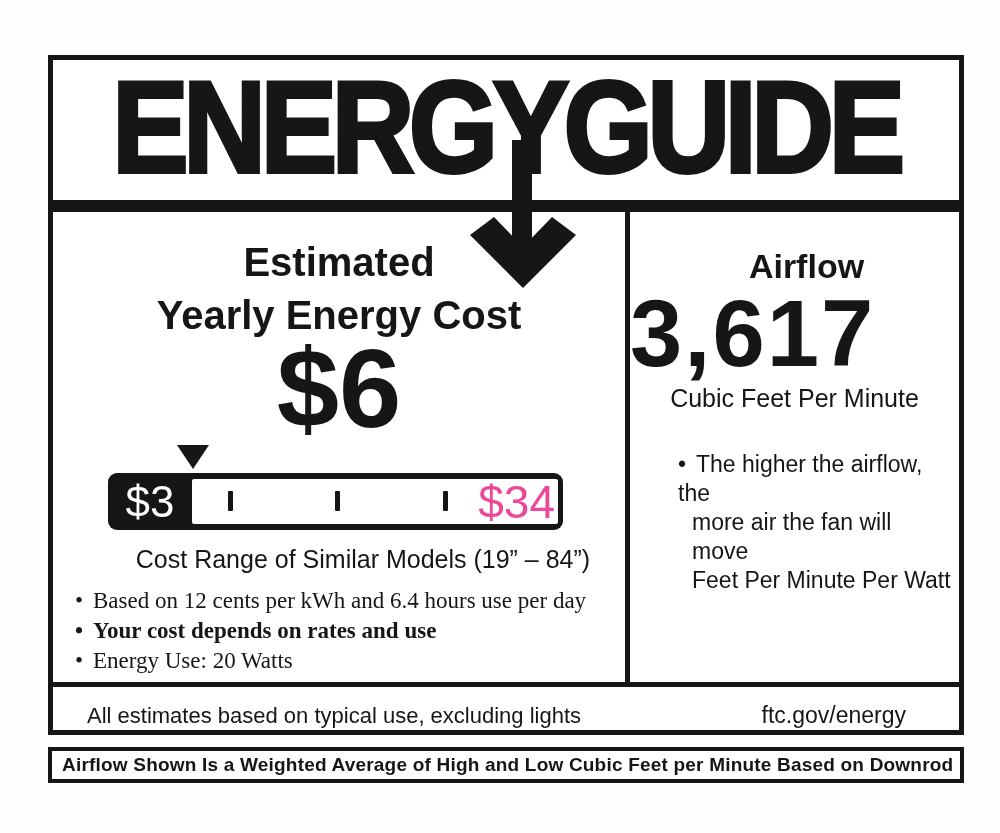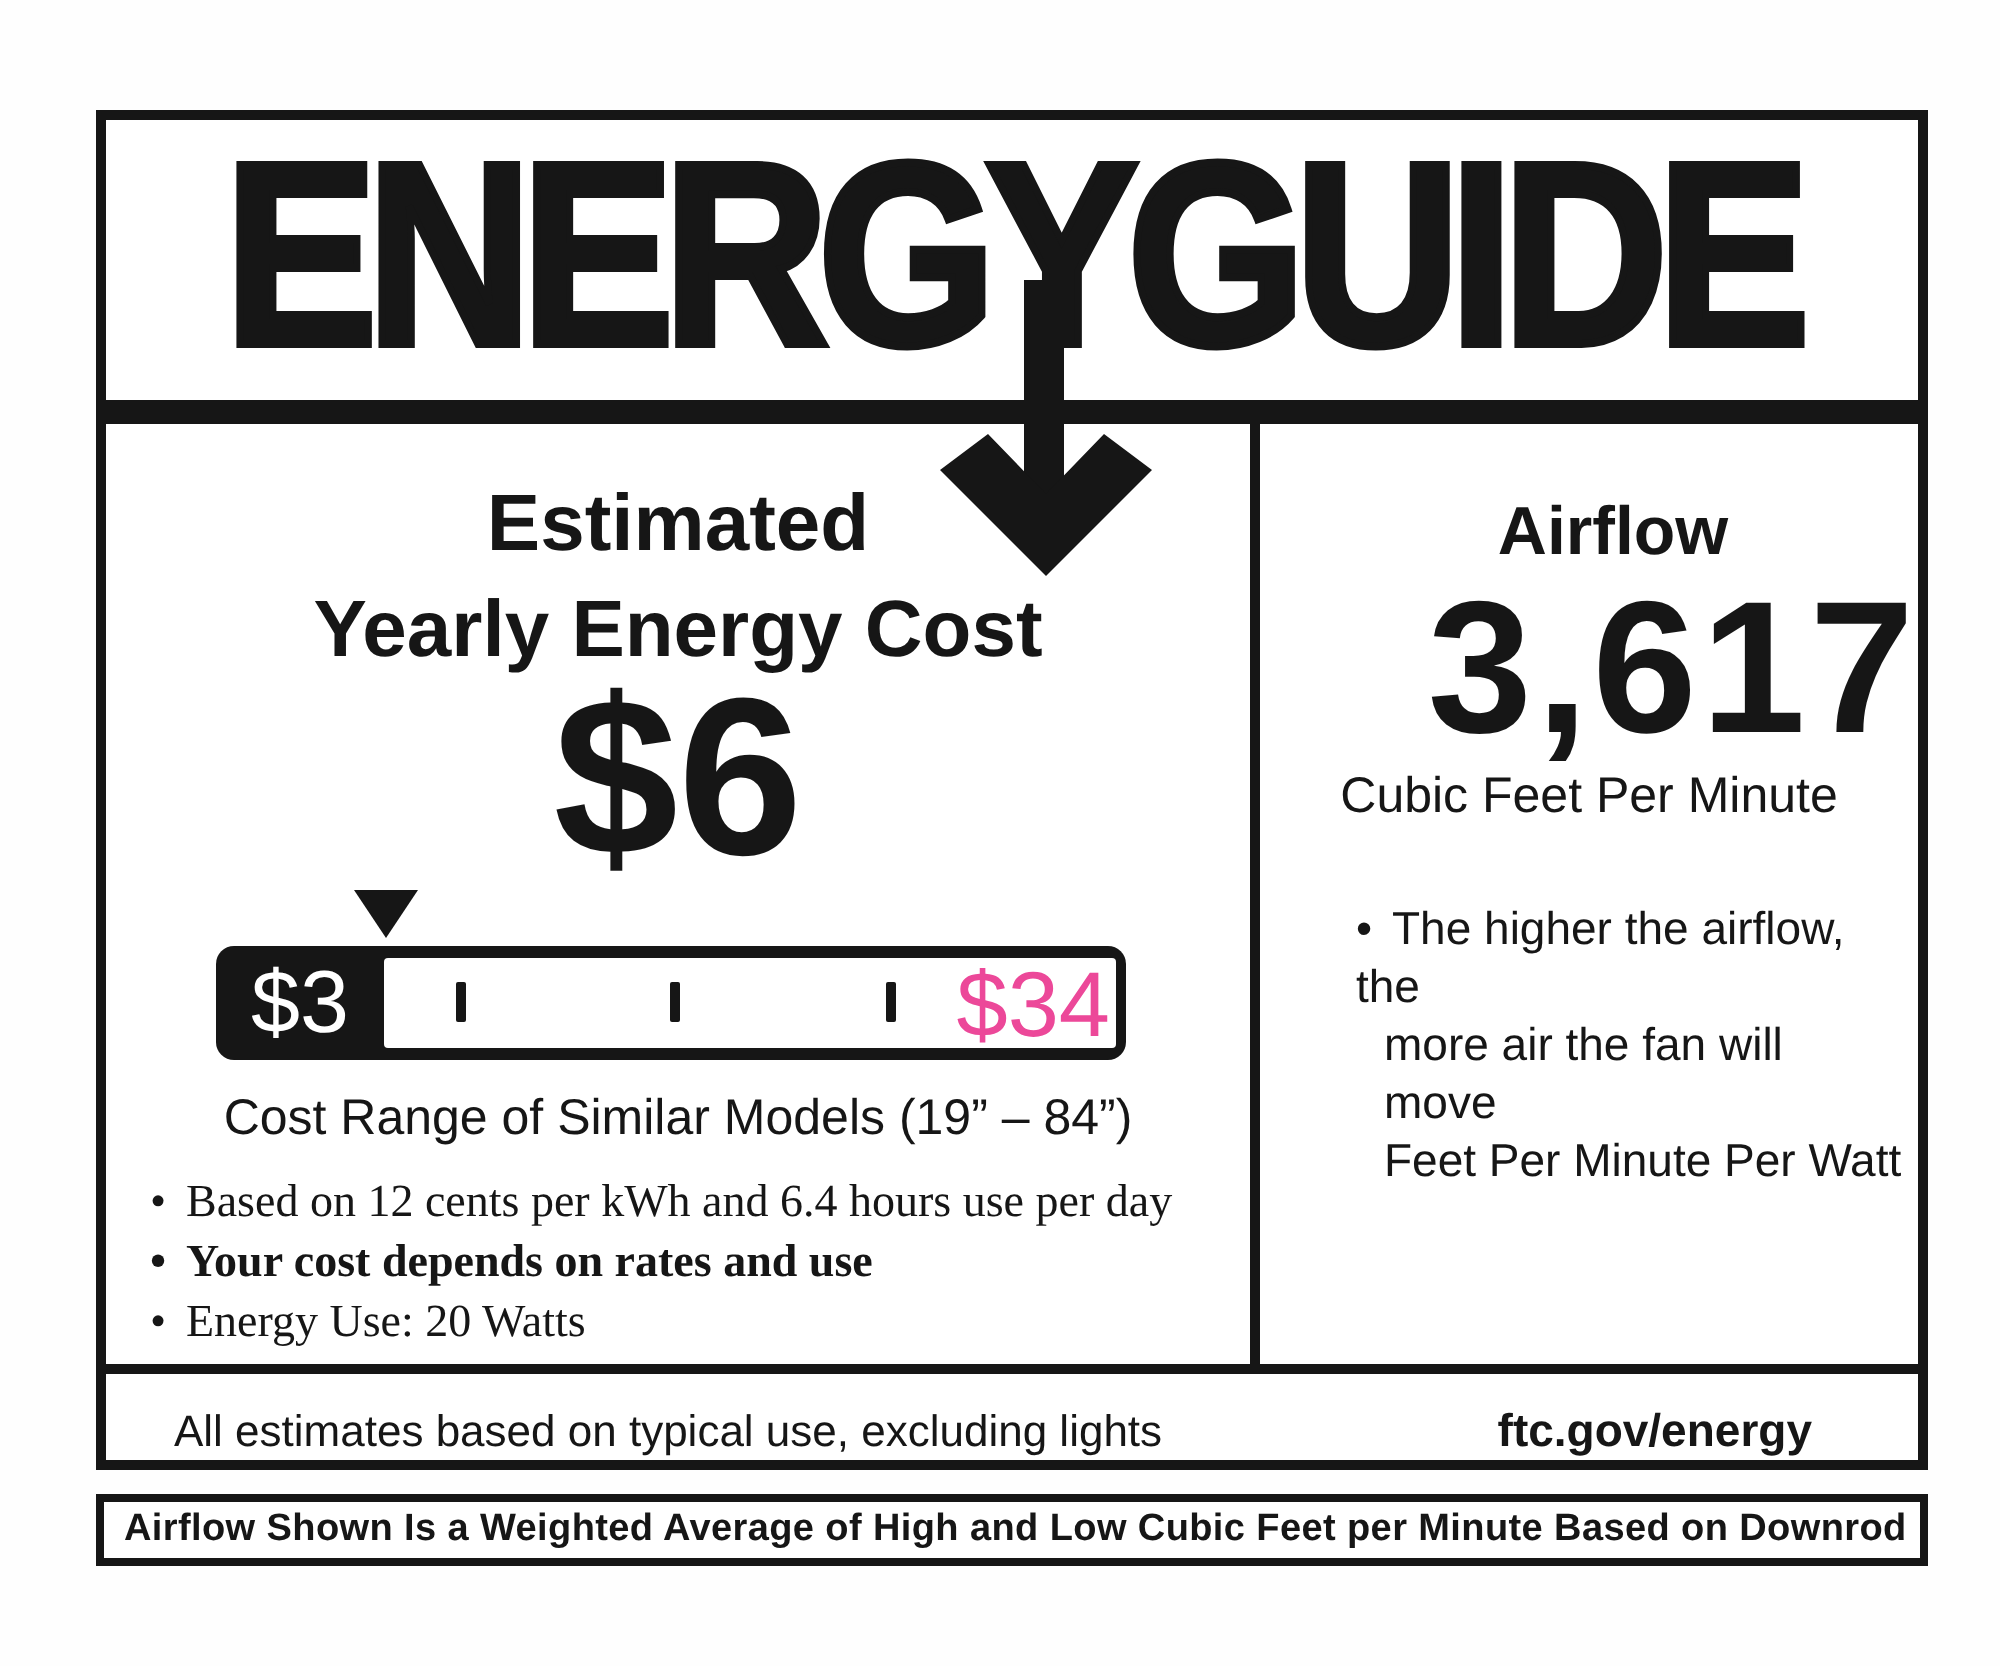--- a/index.html
+++ b/index.html
@@ -31,39 +31,39 @@
   .bar{position:absolute;left:55px;top:28px;width:455px;height:57px;background:#161616;
        border-radius:9px;}
   .bar-min{position:absolute;left:0;top:0;width:84px;height:57px;color:#ffffff;
            font-size:44px;line-height:57px;text-align:center;}
   .bar-white{position:absolute;left:84px;top:6px;right:5px;bottom:6px;background:#ffffff;
              border-radius:2px;}
   .tick{position:absolute;top:12px;width:5px;height:20px;background:#161616;border-radius:1px;}
   .tick1{left:36px;}.tick2{left:143px;}.tick3{left:251px;}
   .bar-max{position:absolute;right:3px;top:0;height:45px;line-height:46px;font-size:46px;
            color:#ec4899;}
-  .lc-caption{position:absolute;top:333px;left:0;width:100%;text-align:center;font-size:25px;}
+  .lc-caption{position:absolute;top:333px;left:0;width:100%;text-align:center;font-size:25px;padding-left:24px;}
   .lc-bullets{position:absolute;top:374px;left:22px;right:6px;font-size:23px;line-height:30px;}
   .b-row{white-space:nowrap;font-family:Liberation Serif, serif;}
   .b-bold{font-weight:bold;}
   .dot{display:inline-block;width:18px;text-align:left;}
   
   .rc-heading{position:absolute;top:35px;left:0;width:100%;text-align:center;
               font-size:34px;font-weight:bold;padding-left:12px;}
-  .rc-value{position:absolute;top:72px;left:0;width:100%;text-align:right;
+  .rc-value{position:absolute;top:72px;left:0;width:100%;text-align:left;
             font-size:94px;line-height:100px;font-weight:bold;letter-spacing:2px;}
   .rc-unit{position:absolute;top:172px;left:0;width:100%;text-align:center;font-size:25px;}
   .rc-bullets{position:absolute;top:238px;left:48px;right:6px;font-size:23px;line-height:29px;}
   .rb-cont{padding-left:14px;}
   
   .footer-strip{position:absolute;left:0;right:0;bottom:0;height:48px;
                 border-top:5px solid #161616;box-sizing:border-box;display:flex;
                 align-items:center;justify-content:space-between;padding:14px 53px 0 34px;}
   .fs-left{font-size:22px;}
-  .fs-right{font-size:23px;font-weight:bold;}
+  .fs-right{font-size:23px;font-weight:normal;}
   
   .disclaimer-box{position:absolute;left:48px;top:747px;width:916px;height:36px;
                   border:4px solid #161616;box-sizing:border-box;background:#fff;
                   display:flex;align-items:center;padding-left:10px;}
   .disclaimer-text{font-size:19px;font-weight:bold;letter-spacing:0.2px;white-space:nowrap;}
 </style>
 </head>
 <body>
 
 <div class="page">

